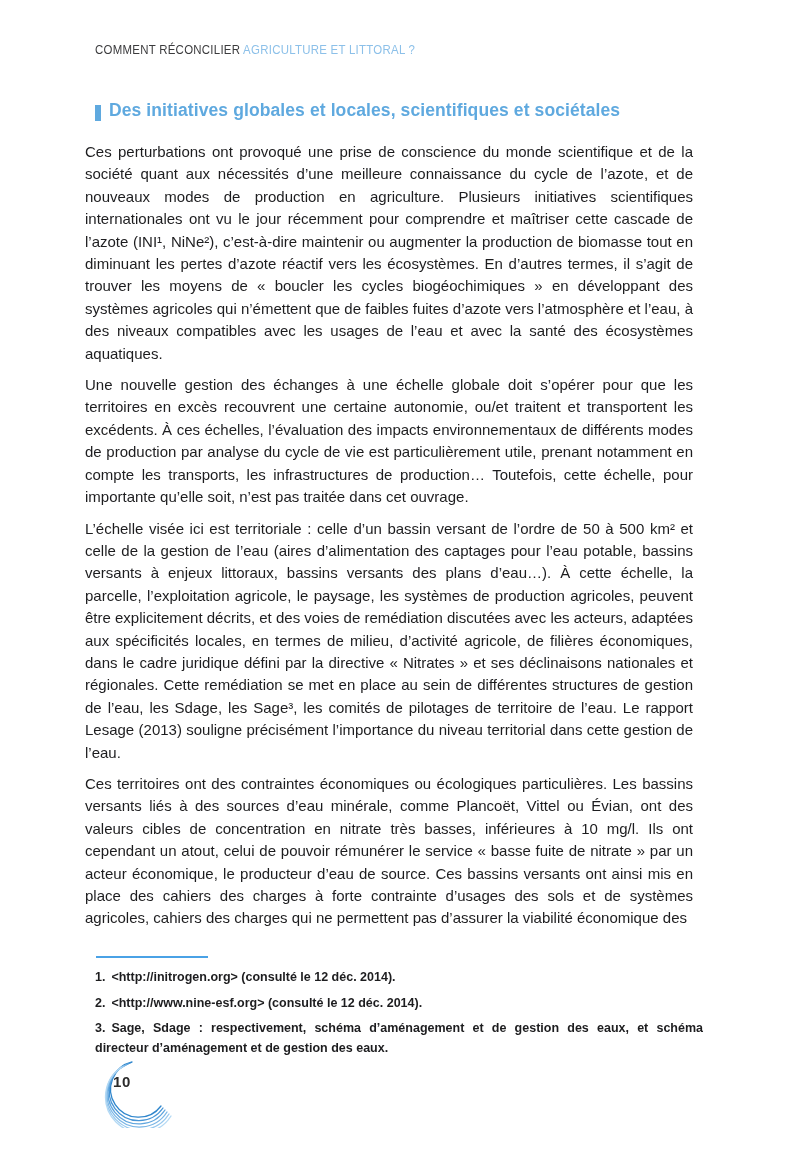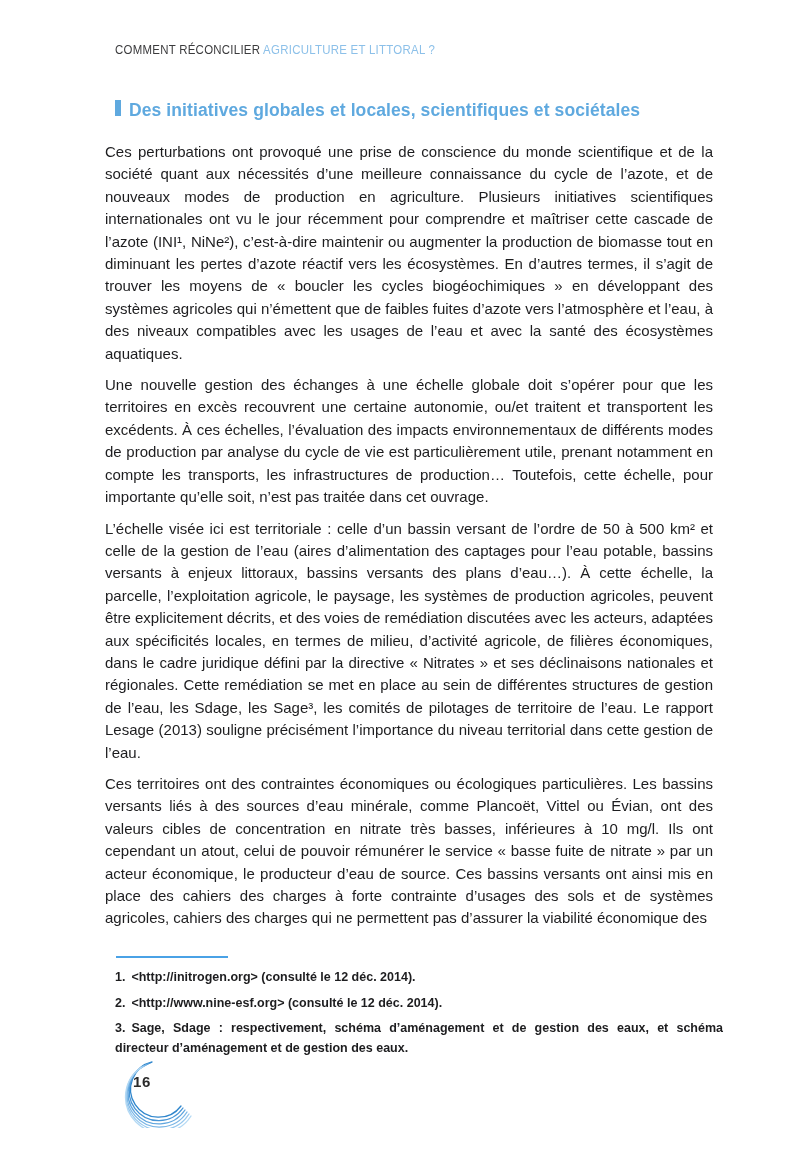--- a/index.html
+++ b/index.html
@@ -4,38 +4,38 @@
 <style>
   html, body { margin: 0; padding: 0; }
   body {
     width: 800px; height: 1158px;
     background: #ffffff;
     font-family: "Liberation Sans", sans-serif;
     color: #1d1d1f;
     position: relative;
     overflow: hidden;
   }
-  .page { position: absolute; inset: 0; margin-left: 20px; }
+  .page { position: absolute; inset: 0; }
 
   
   .running-head {
     position: absolute; left: 95px; top: 42px;
     font-size: 13px; font-weight: 500; letter-spacing: 0.3px;
     white-space: nowrap;
     transform: scaleX(0.88); transform-origin: left center;
   }
   .running-head .dark { color: #3b3b3d; }
   .running-head .blue { color: #8cc0e9; }
 
   
   .section-heading {
     position: absolute; left: 95px; top: 100px; width: 610px;
     font-size: 17.5px; font-weight: bold; color: #5fa9df;
     letter-spacing: 0.1px;
-    display: flex; align-items: flex-start;
+    display: flex; align-items: flex-end;
   }
   .heading-bar {
     display: inline-block; width: 6px; height: 16px;
     background: #5fa9df; margin-right: 8px; flex: 0 0 auto;
   }
 
   
   .body-text {
     position: absolute; left: 85px; top: 141px; width: 608px;
     font-size: 15px; line-height: 22.4px;
@@ -101,16 +101,16 @@
     <svg width="92" height="68" viewBox="0 0 92 68" aria-hidden="true">
       <g fill="none" stroke-width="1.3" stroke-linecap="round">
         <path d="M40 2 A28 28 0 1 0 69 46" stroke="#2f86cc"></path>
         <path d="M38 3 A29.5 29.5 0 1 0 71 48" stroke="#4795d6"></path>
         <path d="M36 4 A31 31 0 1 0 73 50" stroke="#61a6de"></path>
         <path d="M34 5 A32.5 32.5 0 1 0 75 52" stroke="#7cb7e6"></path>
         <path d="M32 6 A34 34 0 1 0 77 54" stroke="#97c8ee"></path>
         <path d="M30 7 A35.5 35.5 0 1 0 79 56" stroke="#b3d9f4"></path>
       </g>
     </svg>
-    <span class="page-number">16</span>
+    <span class="page-number">10</span>
   </div>
 
 </div>
 
 </body></html>

